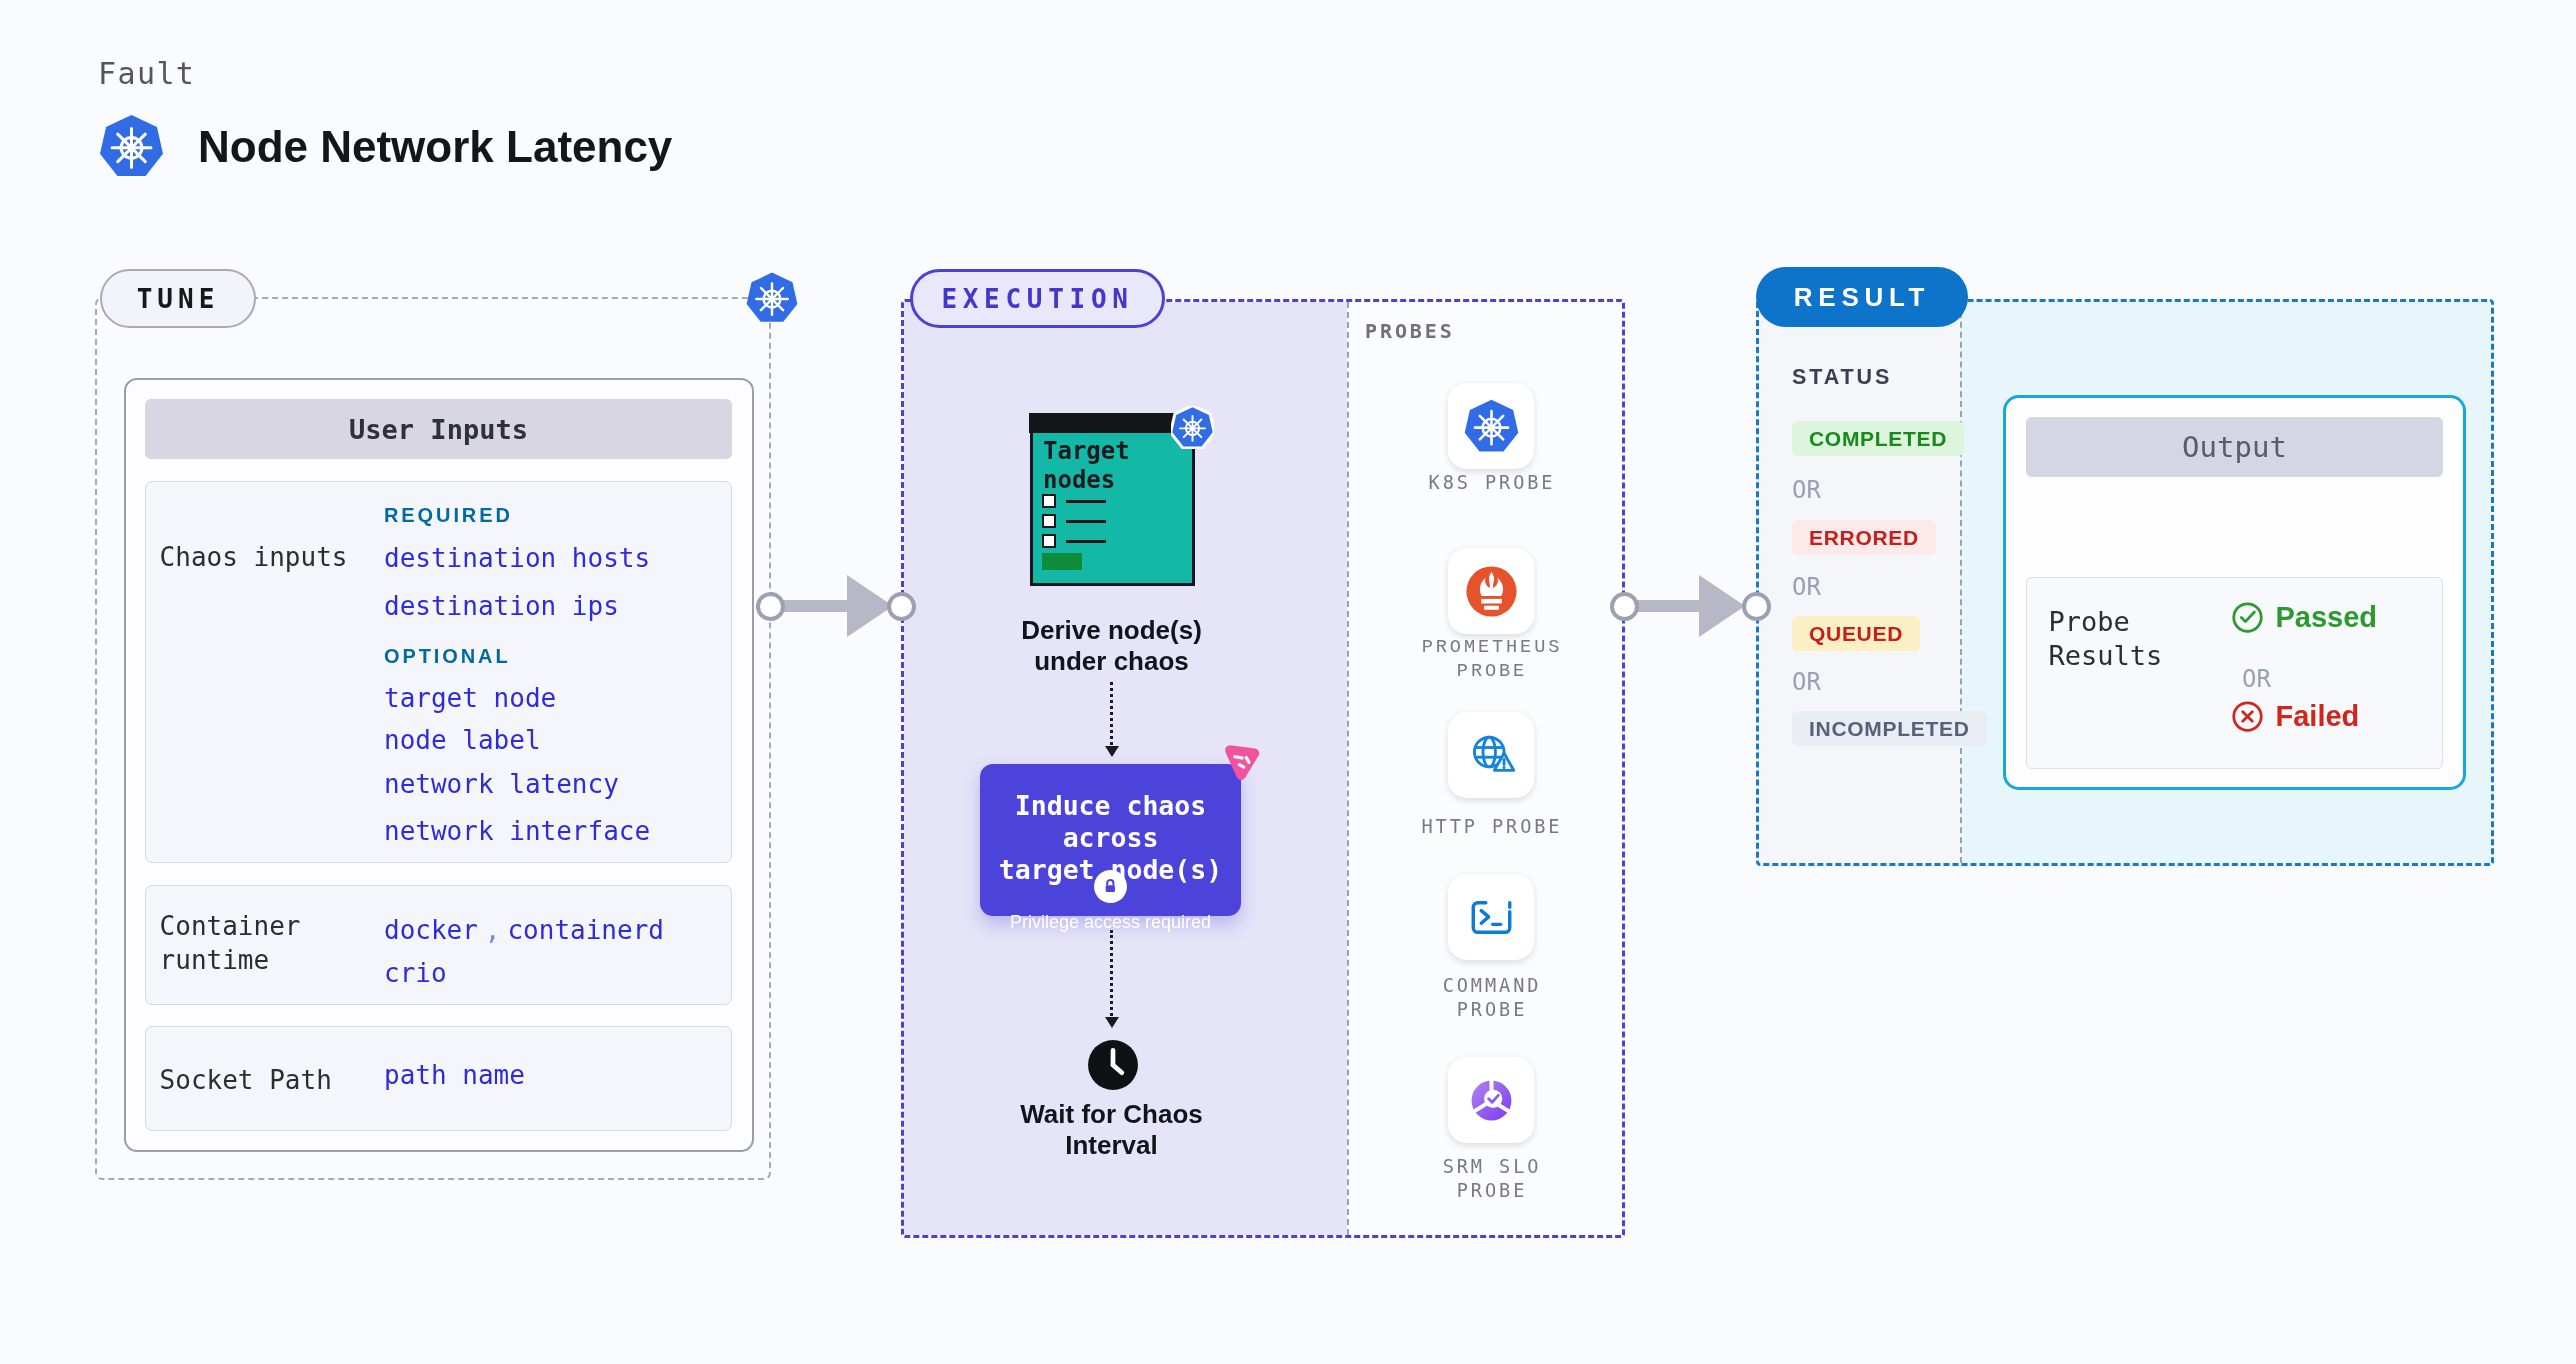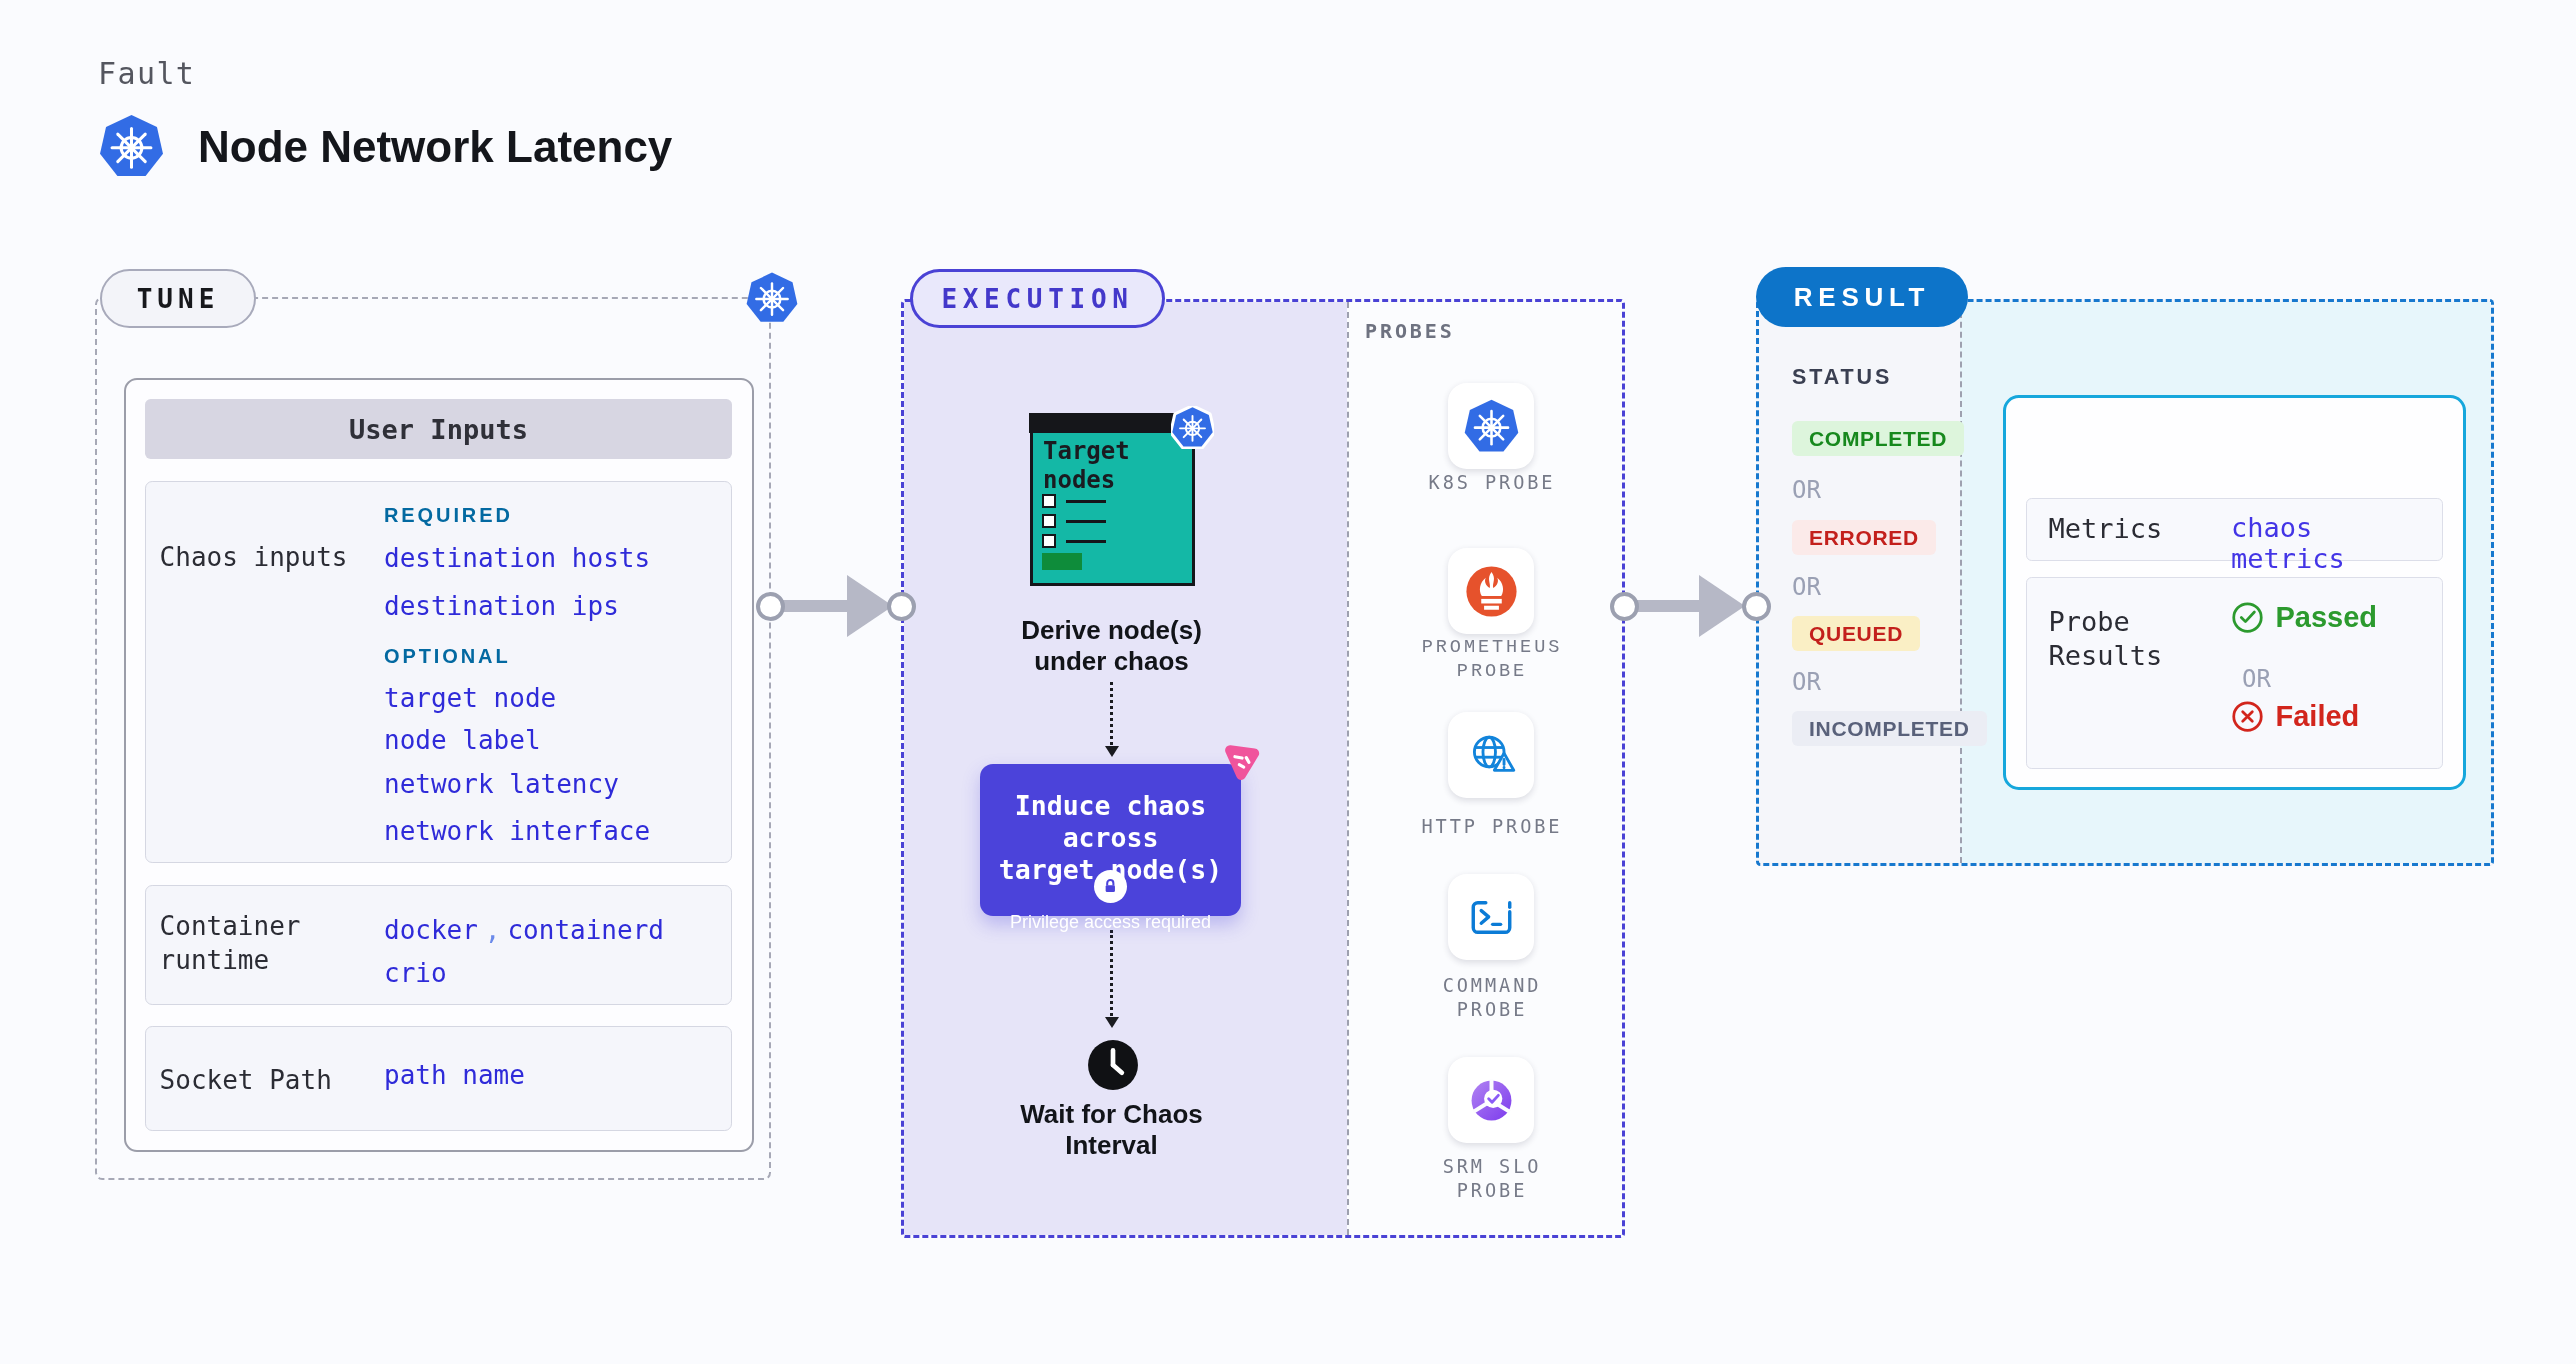--- a/index.html
+++ b/index.html
@@ -390,25 +390,22 @@
 <div class="abs status-head">STATUS</div>
 <div class="abs st-badge st-completed" style="top:421px;">COMPLETED</div>
 <div class="abs st-or" style="top:476px;">OR</div>
 <div class="abs st-badge st-errored" style="top:520px;">ERRORED</div>
 <div class="abs st-or" style="top:573px;">OR</div>
 <div class="abs st-badge st-queued" style="top:616px;">QUEUED</div>
 <div class="abs st-or" style="top:668px;">OR</div>
 <div class="abs st-badge st-incompleted" style="top:711px;">INCOMPLETED</div>
 
 <div class="abs out-card">
-
-  <div class="out-row out-row-1">
-    <div class="out-label" style="top:13px;">Metrics</div>
-    <div class="out-value" style="top:13px;">chaos metrics</div>
-  </div>
+  <div class="out-head">Output</div>
+
 
   <div class="out-row out-row-2">
     <div class="out-label" style="top:27px; width:158px;">Probe Results</div>
     <div class="pr-row" style="top:23px;">
       <svg viewBox="0 0 48 48" fill="none">
         <circle cx="24" cy="24" r="20" stroke="#2C9A2E" stroke-width="4"></circle>
         <path d="M15 24 l6 6 13 -14" stroke="#2C9A2E" stroke-width="4" stroke-linecap="round" stroke-linejoin="round"></path>
       </svg>
       <b class="pr-passed">Passed</b>
     </div>

